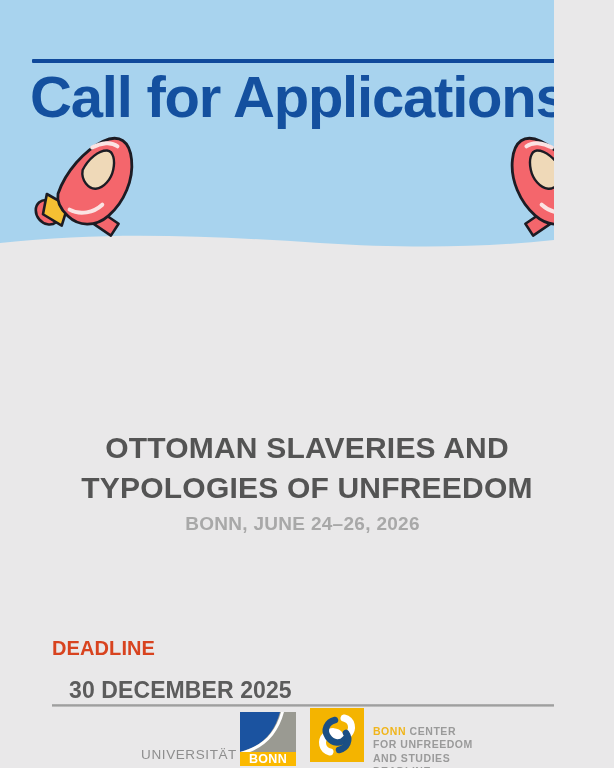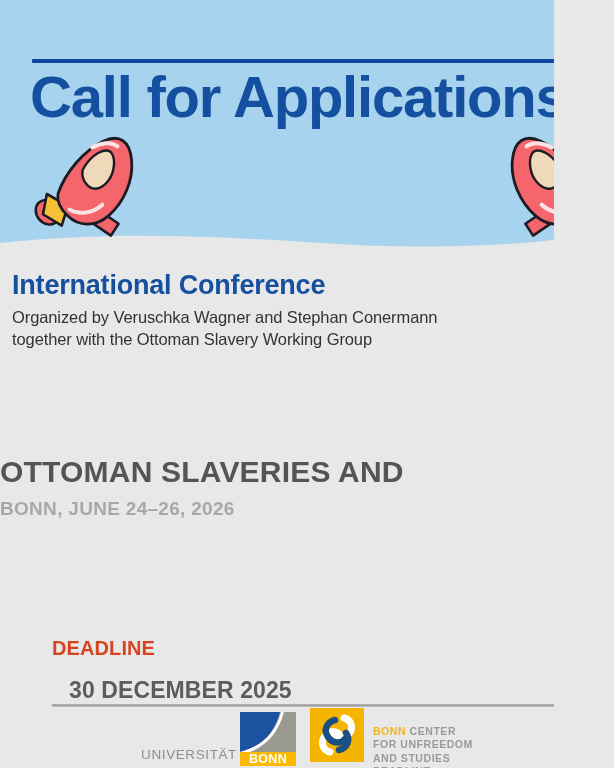--- a/index.html
+++ b/index.html
@@ -86,23 +86,23 @@
     font-size: 16.5px;
     color: #333333;
     line-height: 1.35;
     letter-spacing: -0.1px;
     margin: 0;
   }
 
   .section-title {
     position: absolute;
     left: 0;
-    top: 452px;
-    width: 614px;
-    text-align: left;
+    top: 428px;
+    width: 614px;
+    text-align: center;
   }
   .title-main {
     font-size: 30px;
     font-weight: 700;
     color: #545454;
     letter-spacing: 0.2px;
     line-height: 1.32;
     margin: 0;
   }
   .title-sub {
@@ -290,28 +290,24 @@
           <path d="M22,54 L40,70 L30,88 L14,73 Z" fill="#f5c033" stroke="#1c1c24" stroke-width="2.6" stroke-linejoin="round"></path>
           <path d="M33,56 C45,36 68,19 88,14 C106,10 114,20 112,38 C110,58 96,78 78,88 C62,97 46,92 38,80 C32,71 30,63 33,56 Z" fill="#f4666c" stroke="#1c1c24" stroke-width="2.8" stroke-linejoin="round"></path>
           <path d="M62,38 C70,28 82,22 90,24 C96,26 96,35 92,44 C88,53 79,60 71,59 C64,58 58,48 62,38 Z" fill="#efd9b8" stroke="#1c1c24" stroke-width="2.4"></path>
           <path d="M76,18 C86,15 96,16 101,22" fill="none" stroke="#fbe3e3" stroke-width="4" stroke-linecap="round"></path>
           <path d="M41,74 C50,82 64,82 74,76" fill="none" stroke="#fbe3e3" stroke-width="4" stroke-linecap="round"></path>
         </g>
       </g>
     </svg>
   </div>
 
-  <div class="section-conf">
-    <p class="conf-heading">International Conference</p>
-    <p class="conf-line">Organized by Veruschka Wagner and Stephan Conermann</p>
-    <p class="conf-line">together with the Ottoman Slavery Working Group</p>
-  </div>
 
   <div class="section-title">
     <p class="title-main">OTTOMAN SLAVERIES AND</p>
+    <p class="title-main">TYPOLOGIES OF UNFREEDOM</p>
     <p class="title-sub">BONN, JUNE 24–26, 2026</p>
   </div>
 
   <div class="section-deadline">
     <p class="deadline-label">DEADLINE</p>
     <p class="deadline-date">30 DECEMBER 2025</p>
   </div>
 
   <div class="rule-footer"></div>
 

